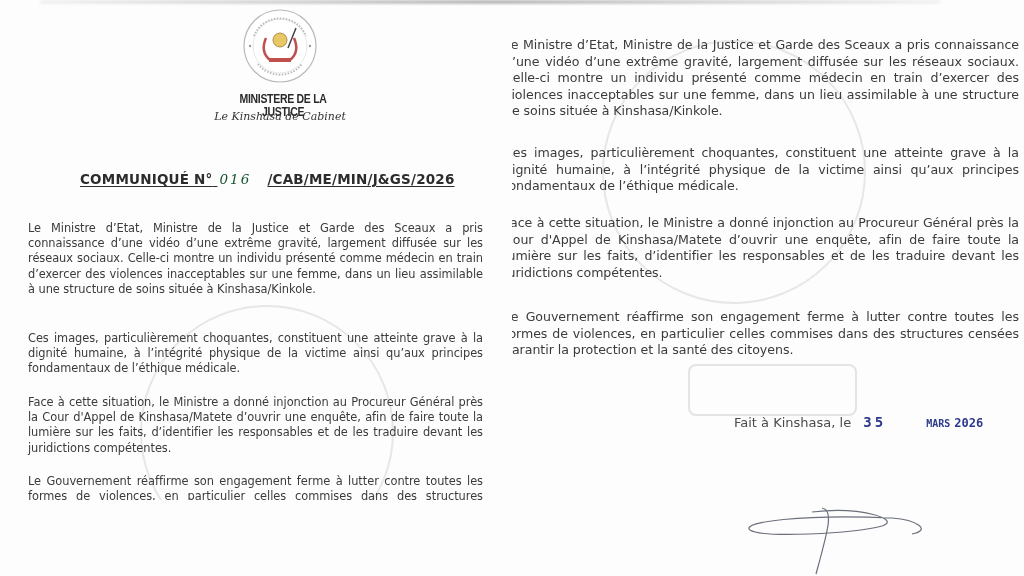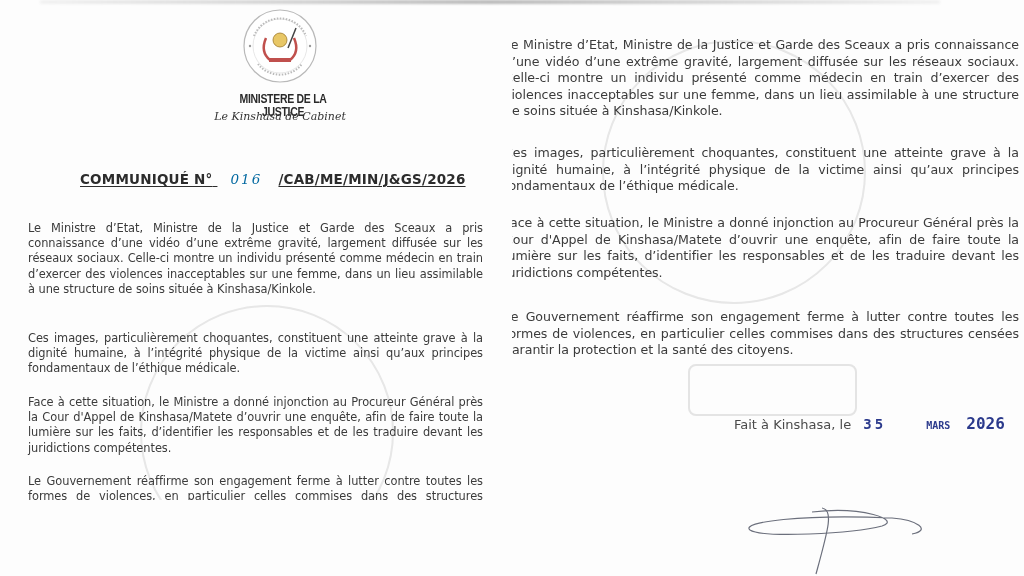--- a/index.html
+++ b/index.html
@@ -37,40 +37,40 @@
   .header-director {
     position:absolute; left:210px; top:110px; width:140px; text-align:center;
     font-family:"DejaVu Serif", serif; font-style:italic; font-size:11px; color:#333;
   }
   .communique {
     position:absolute; left:80px; top:171px;
     font-family:"DejaVu Sans", sans-serif; font-weight:bold; font-size:13.5px; color:#2c2c2c;
     text-decoration:underline; text-underline-offset:2px; white-space:nowrap; letter-spacing:0.2px;
   }
   .communique .num {
-    font-weight:normal; font-style:italic; color:#0369a1; font-family:"DejaVu Serif", serif;
-    letter-spacing:2px; display:inline-block; width:48px; text-align:left; padding-left:2px;margin-left:11px;
+    font-weight:normal; font-style:italic; color:#14532d; font-family:"DejaVu Serif", serif;
+    letter-spacing:2px; display:inline-block; width:48px; text-align:left; padding-left:2px;
   }
 
   .para {
     position:absolute; font-size:11.4px; line-height:15.2px; text-align:justify;
     color:#3b3b3b; letter-spacing:-0.05px;
   }
   .left .para { left:28px; width:455px; }
   .right .para { left:-8px; width:515px; font-size:12.6px; line-height:16.6px; }
 
   .fait {
     position:absolute; left:222px; top:414px; font-size:13px; color:#4a4a4a; white-space:nowrap;
   }
   .stamp-date {
     color:#2b3a8c; font-family:"DejaVu Sans Mono", monospace; font-weight:bold; margin-left:8px;
   }
   .stamp-date .d { font-size:14px; letter-spacing:3px; }
   .stamp-date .m { font-size:10px; margin:0 4px;padding-left:36px; }
-  .stamp-date .y { font-size:16px;margin-left:12px; }
+  .stamp-date .y { font-size:12px; }
   .cellule {
     position:absolute; left:210px; top:488px; font-weight:bold; font-size:13px; color:#2e2e2e;
     font-family:"DejaVu Sans", sans-serif;
   }
   .signature { position:absolute; left:230px; top:500px; width:200px; height:76px; }
 </style>
 </head>
 <body>
 
 <div class="top-strip"></div>

